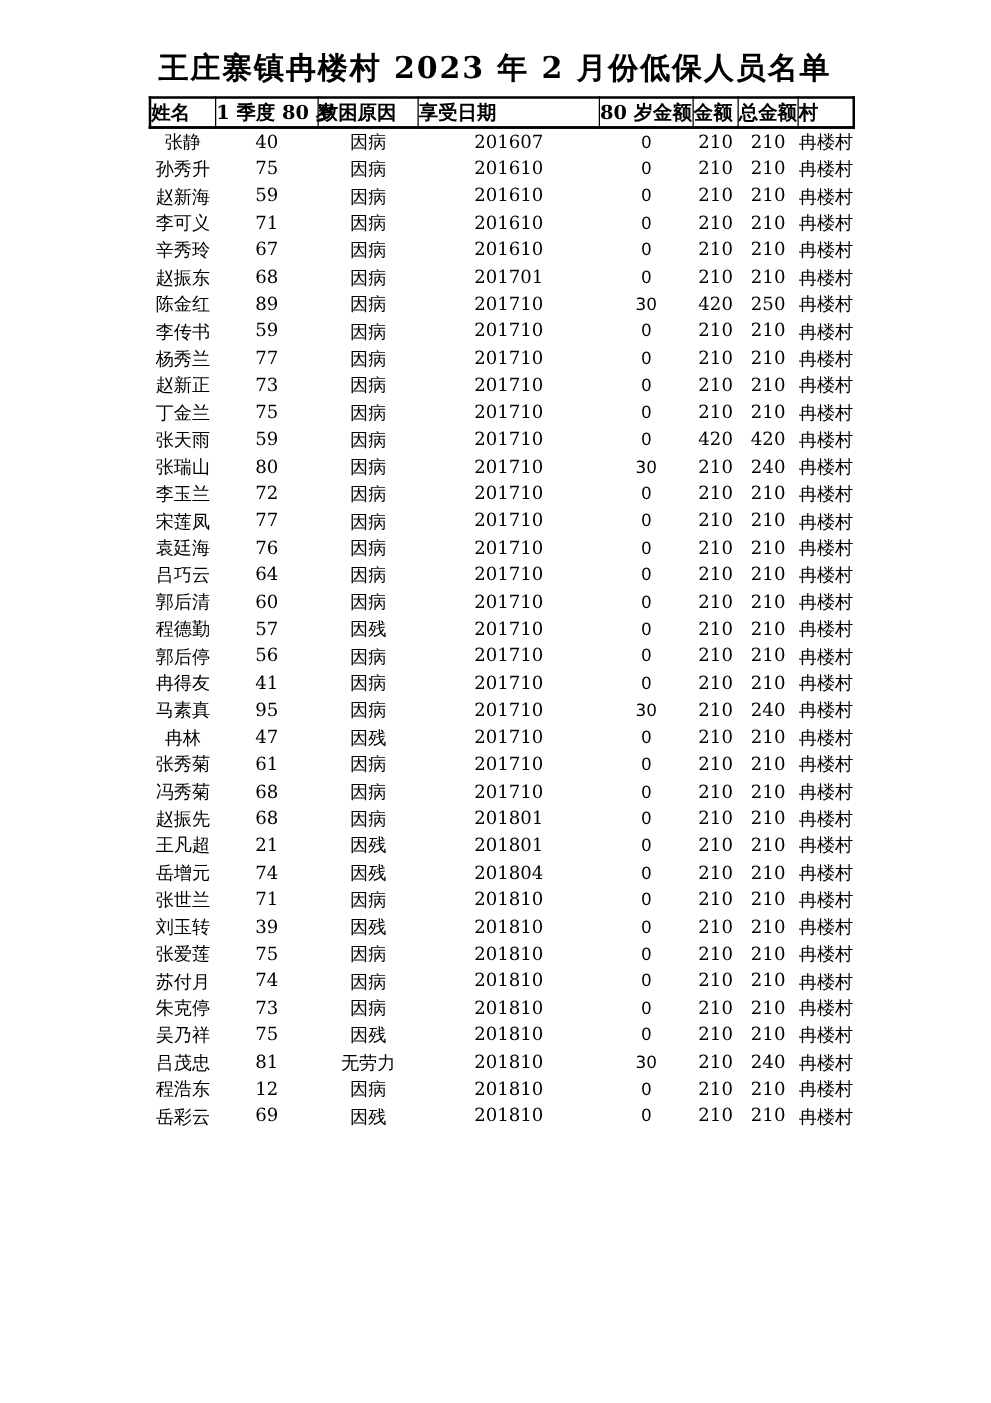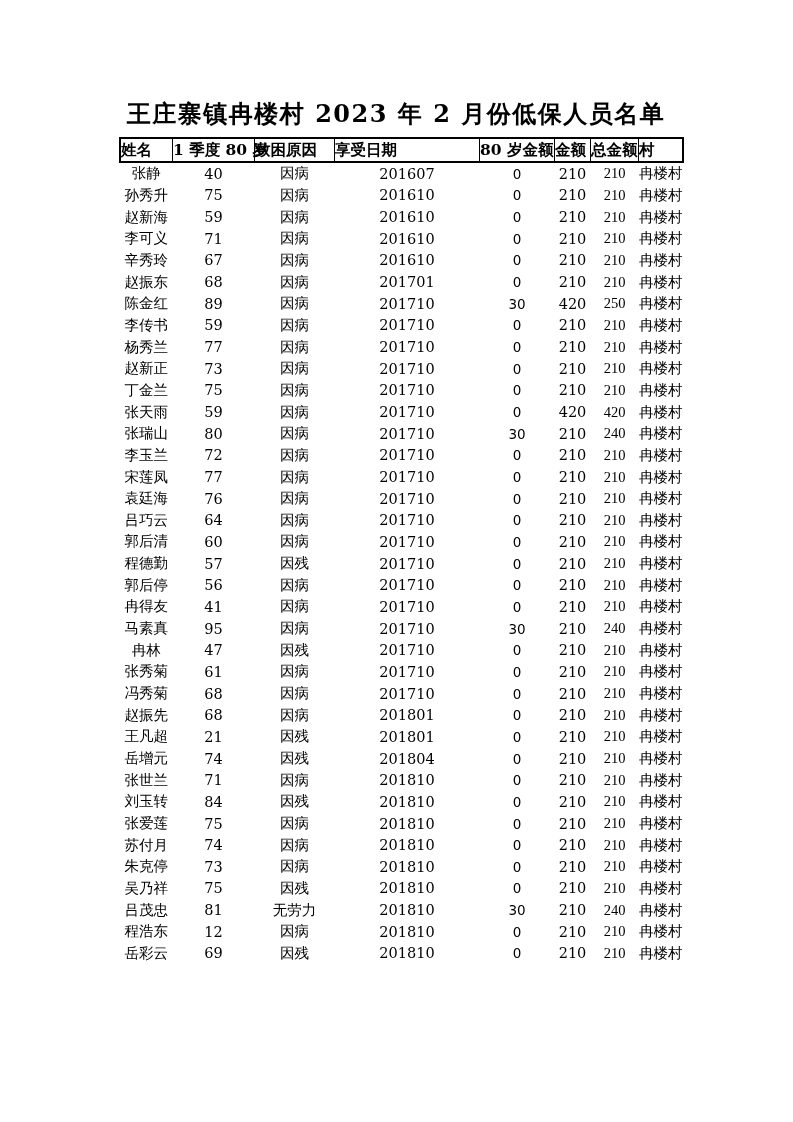--- a/index.html
+++ b/index.html
@@ -14,21 +14,21 @@
     font-family: "DejaVu Serif", "Liberation Serif", serif;
     overflow: hidden;
   }
   .sheet {
     position: relative;
     width: 793px;
     height: 1122px;
     background: #ffffff;
   }
   .doc-title {
-    padding-top: 100px;
+    padding-top: 40px;
     width: 554px;
     margin-left: 119px;
     text-align: center;
     font-size: 24px;
     font-weight: bold;
     letter-spacing: 1.5px;
     line-height: 28px;
     white-space: nowrap;
   }
   table.roster {
@@ -59,21 +59,21 @@
     white-space: nowrap;
     overflow: visible;
   }
   
   .col-name     { width: 51px; }
   .col-age      { width: 81px; }
   .col-reason   { width: 79px; }
   .col-date     { width: 144px; }
   .col-amount80 { width: 74px; }
   .col-amount   { width: 35px; }
-  .col-total    { width: 47px; font-family: Liberation Serif, serif; }
+  .col-total    { width: 47px; }
   .col-village  { width: 43px; }
   
   table.roster tbody td.col-amount80 {
     font-family: "DejaVu Sans", "Liberation Sans", sans-serif;
     font-size: 13.5px;
   }
 </style>
 </head>
 <body>
 
@@ -379,21 +379,21 @@
           <td class="col-age">71</td>
           <td class="col-reason">因病</td>
           <td class="col-date">201810</td>
           <td class="col-amount80">0</td>
           <td class="col-amount">210</td>
           <td class="col-total">210</td>
           <td class="col-village">冉楼村</td>
         </tr>
         <tr>
           <td class="col-name">刘玉转</td>
-          <td class="col-age">84</td>
+          <td class="col-age">39</td>
           <td class="col-reason">因残</td>
           <td class="col-date">201810</td>
           <td class="col-amount80">0</td>
           <td class="col-amount">210</td>
           <td class="col-total">210</td>
           <td class="col-village">冉楼村</td>
         </tr>
         <tr>
           <td class="col-name">张爱莲</td>
           <td class="col-age">75</td>

